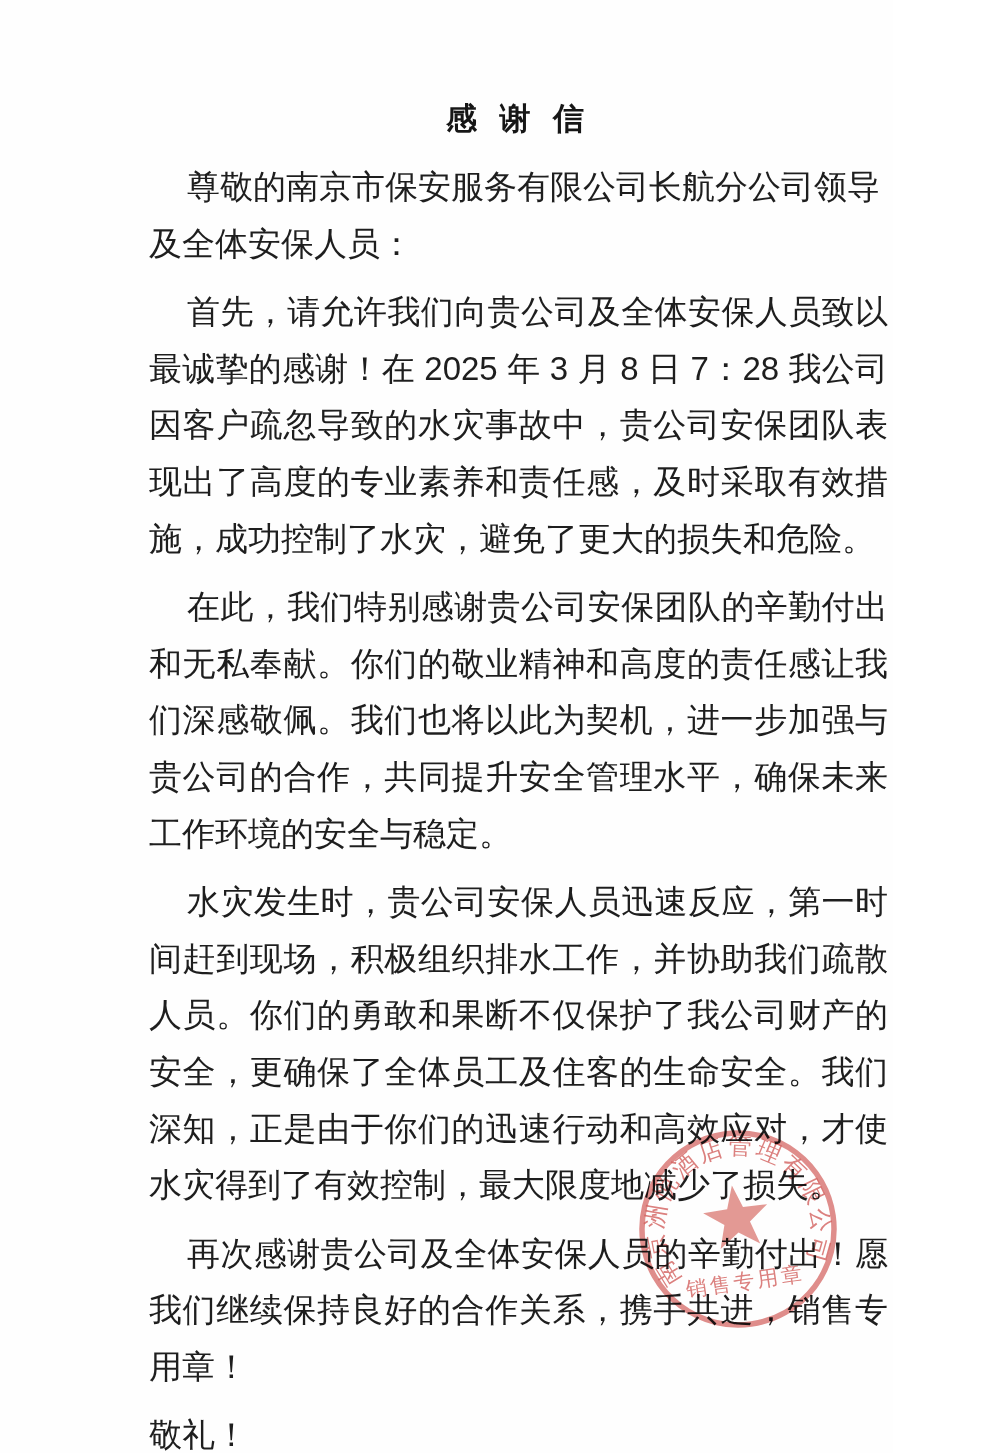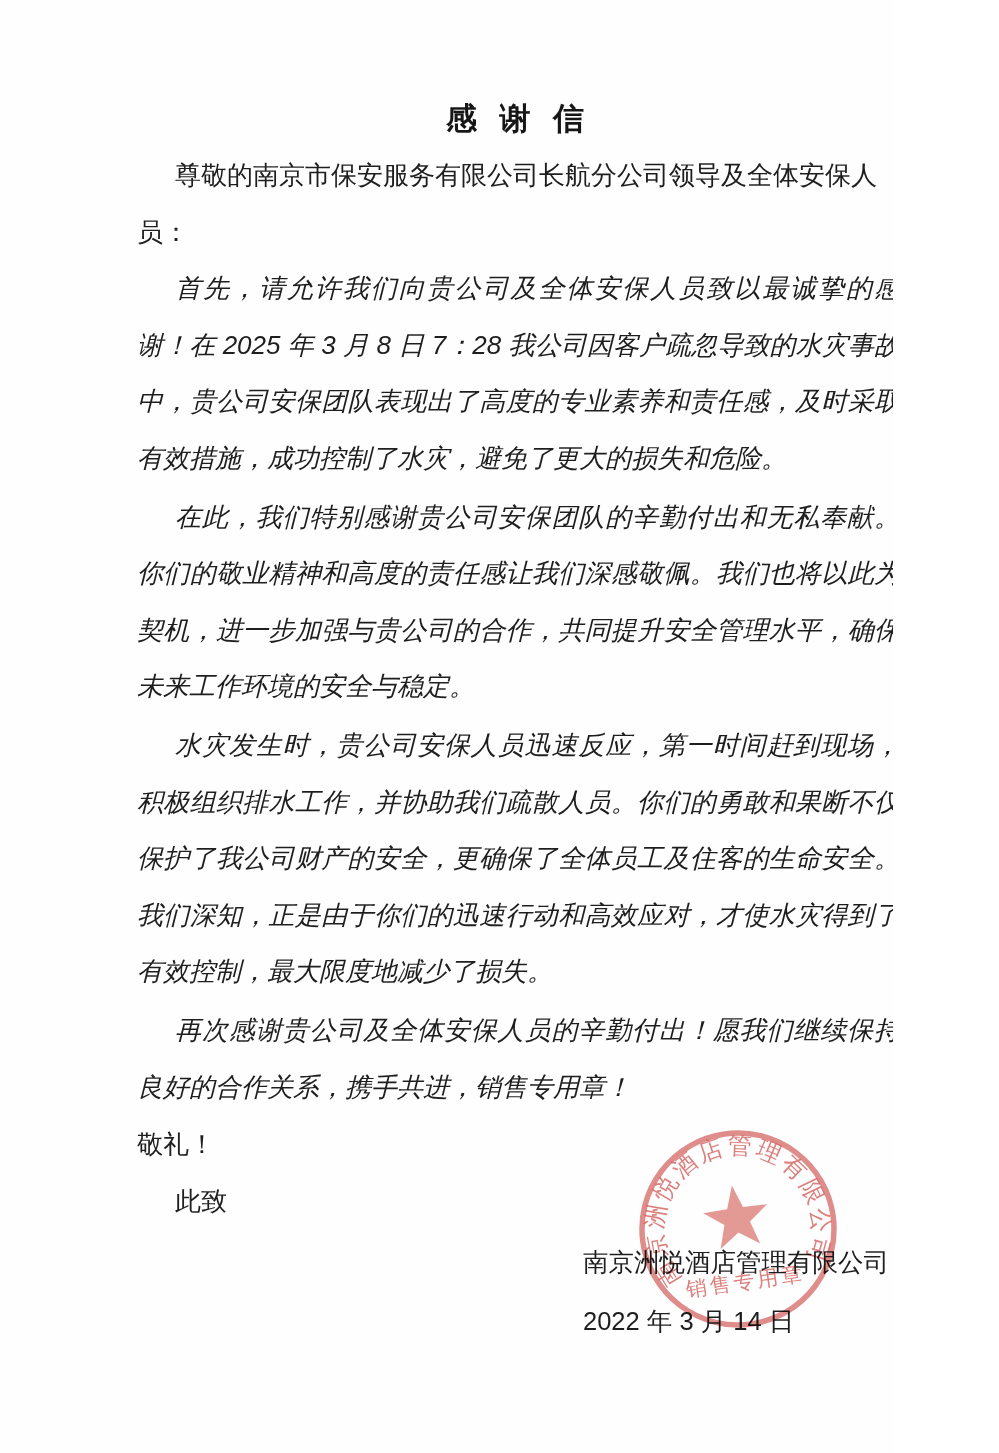--- a/index.html
+++ b/index.html
@@ -25,31 +25,30 @@
   .letter-title {
     text-align: center;
     font-size: 31px;
     font-weight: bold;
     letter-spacing: 7px;
     line-height: 57px;
     margin: 0 0 0 0;
     color: #161616;
   }
   .line, .para {
-    font-size: 26px;
+    font-size: 33px;
     line-height: 56.6px;
-    margin: 0;
+    margin: 12px;
   }
   .indent {
     text-indent: 38px;
   }
   .para {
     text-align: justify;
     text-justify: inter-character;
-    font-style: italic;
   }
   .para + .para { margin-top: 2px; }
   .closing-block { margin-top: 1px; }
   .sign-block {
     margin-top: 4px;
     margin-left: 446px;
   }
   .sign-line {
     font-size: 25.5px;
     line-height: 59px;

